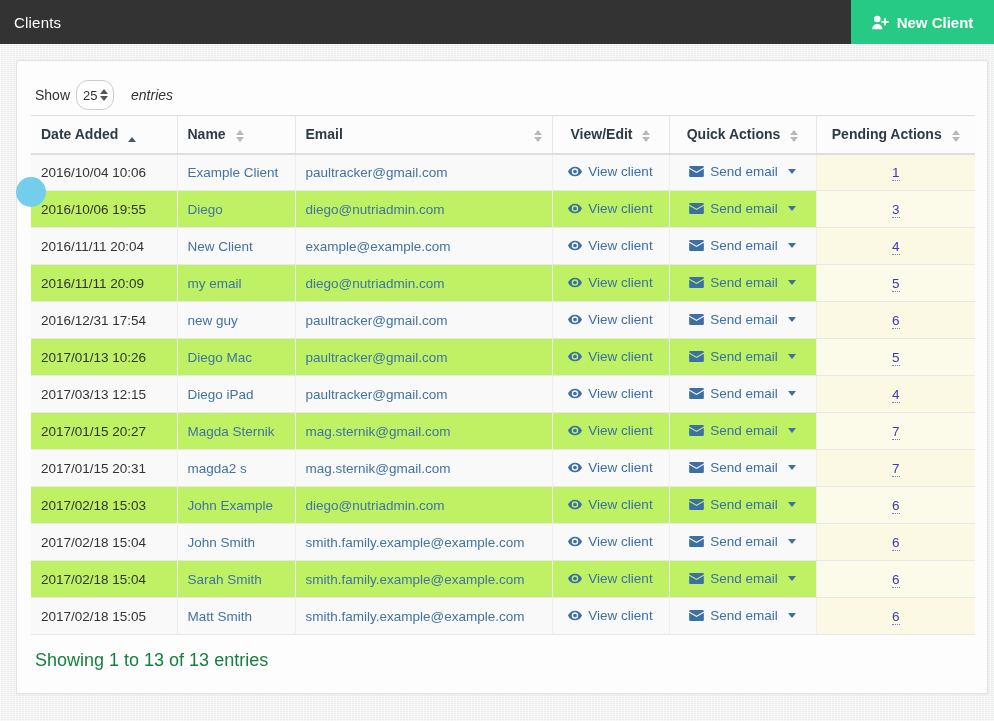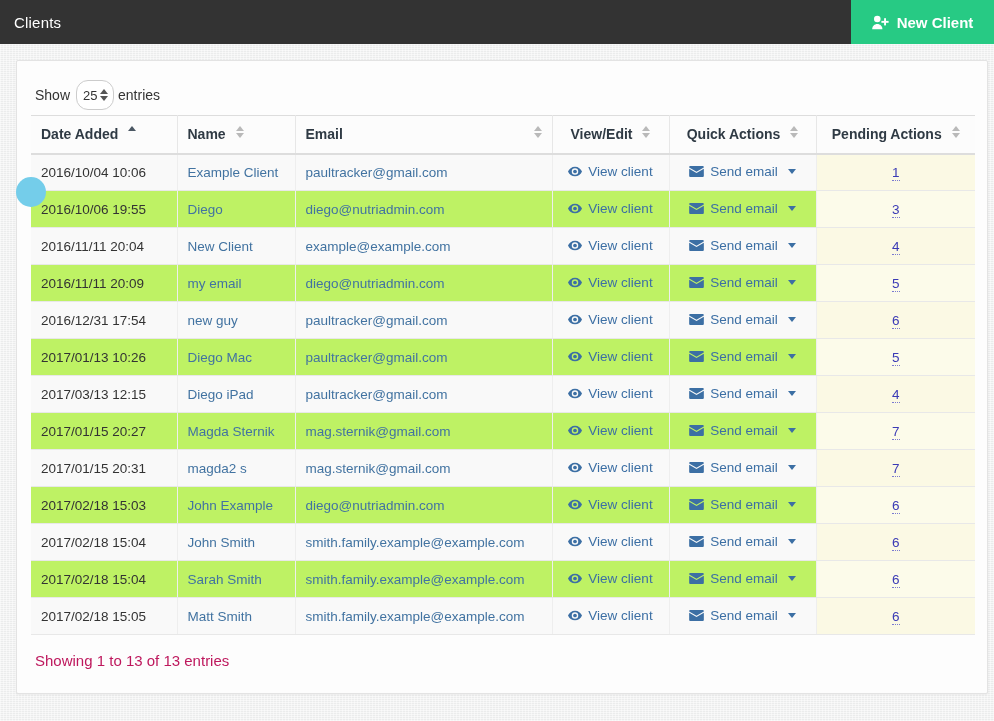--- a/index.html
+++ b/index.html
@@ -72,21 +72,21 @@
     height: 40px;
     padding: 0 4px;
   }
   .len-wrap, .search-wrap {
     display: flex;
     align-items: center;
     font-size: 14px;
     color: #333;
   }
   .len-wrap .lbl-l { margin-right: 6px; }
-  .len-wrap .lbl-r { margin-left: 4px; }
+  .len-wrap .lbl-r { margin-left: 17px; font-style: italic; }
   .len-select {
     position: relative;
     border: 1px solid #ccc;
     border-radius: 12px;
     background: #ffffff;
     height: 30px;
     width: 38px;
     display: flex;
     align-items: center;
     justify-content: flex-start;
@@ -145,21 +145,21 @@
     font-size: 14px;
     height: 38px;
     padding: 0 10px;
     position: relative;
     white-space: nowrap;
     cursor: pointer;
     text-align: left;
   }
   table.dt thead th:last-child { border-right: none; }
   table.dt thead th.ctr { text-align: center; }
-  .th-inner { display: inline-flex; align-items: flex-start; gap: 0; }
+  .th-inner { display: inline-flex; align-items: flex-end; gap: 0; }
   .th-label { display: inline-block; }
   .sort {
     display: inline-flex;
     flex-direction: column;
     justify-content: center;
     gap: 2px;
     margin-left: 10px;
     line-height: 0;
     flex: 0 0 auto;
   }
@@ -224,21 +224,21 @@
   }
 
   
   .tfoot {
     display: flex;
     align-items: center;
     justify-content: space-between;
     height: 50px;
     padding: 0 4px;
   }
-  .info { font-size: 15px; color: #be185d; }
+  .info { font-size: 18px; color: #15803d; }
   .pager {
     display: inline-flex;
     border: 1px solid #dddddd;
     border-radius: 4px;
     overflow: hidden;
     background: #fff;
   }
   .pager .pg {
     padding: 0 14px;
     height: 32px;

